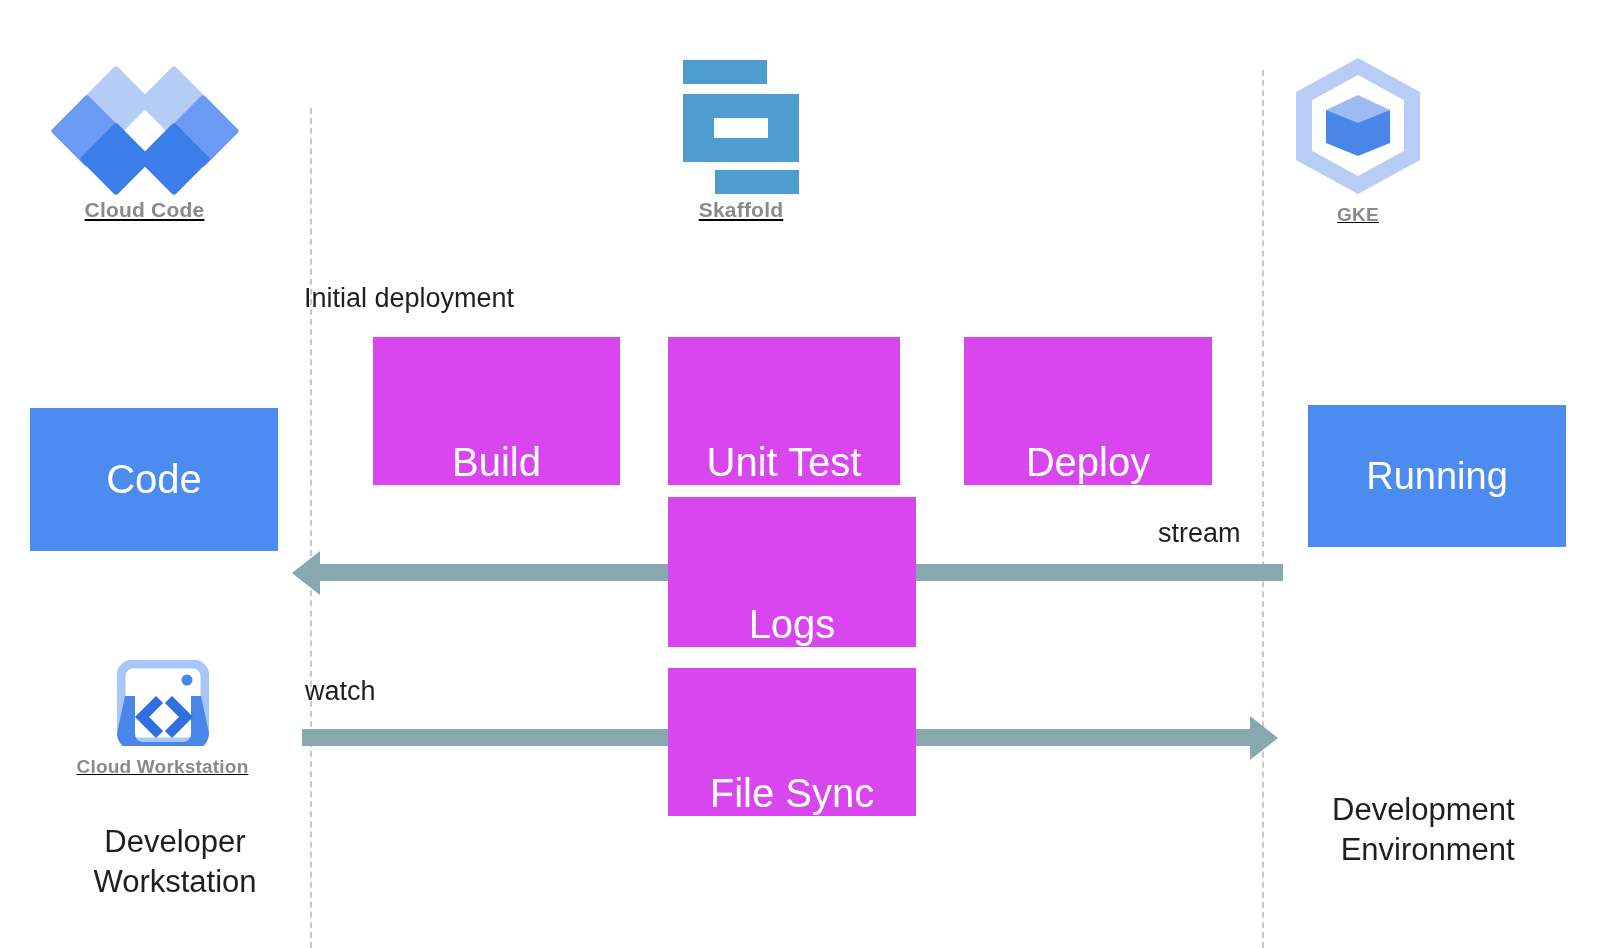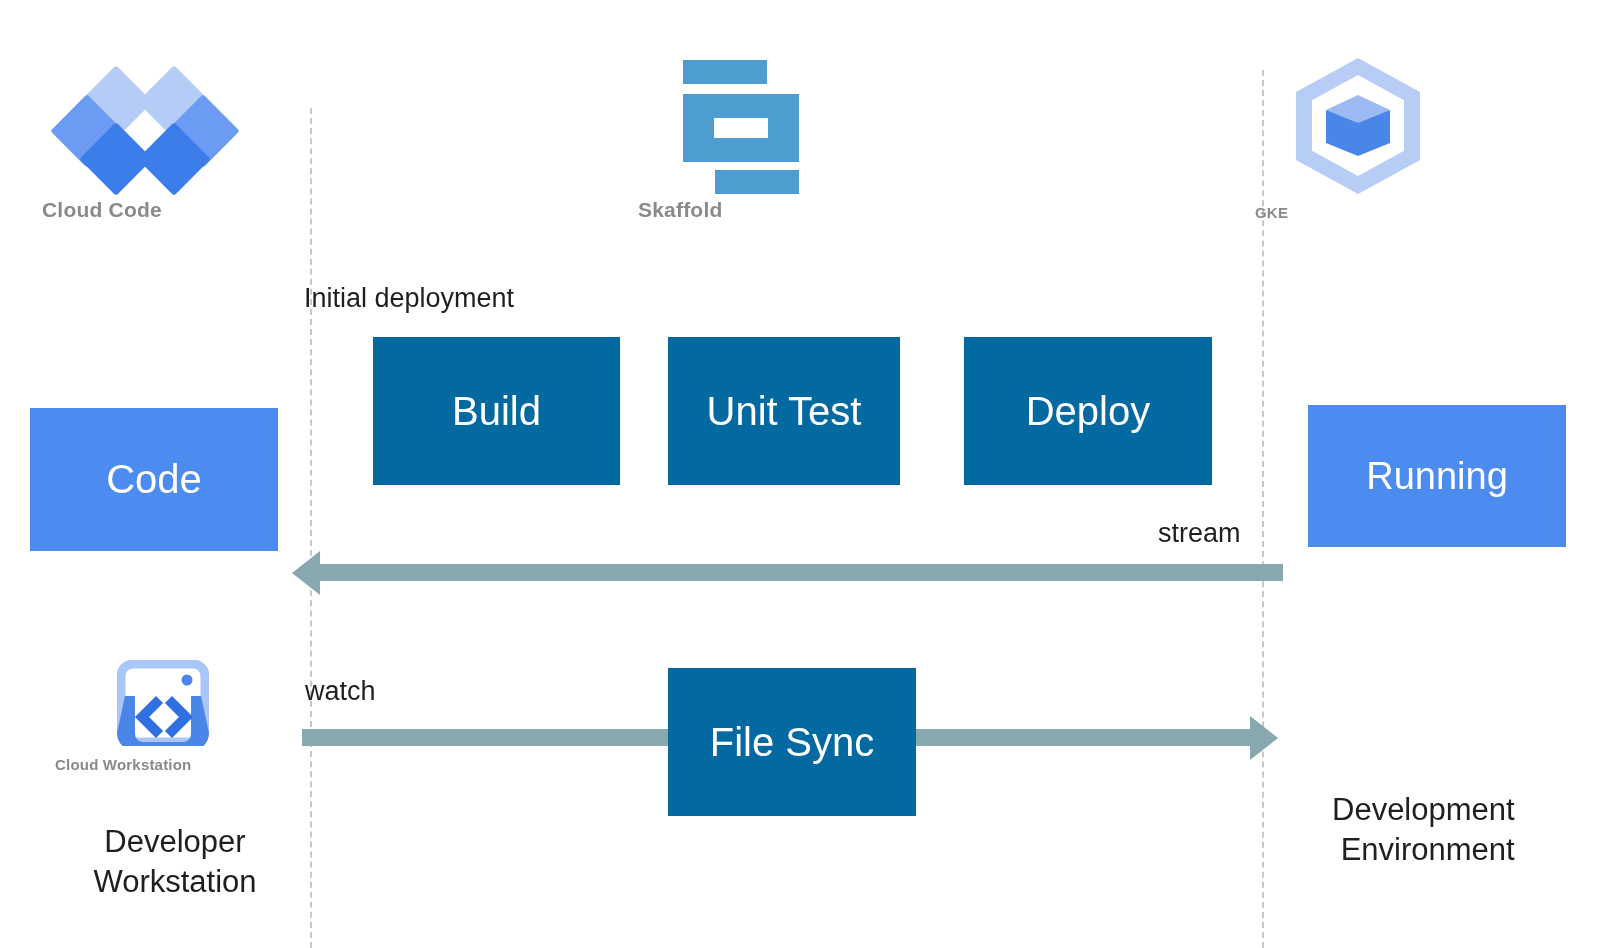--- a/index.html
+++ b/index.html
@@ -24,30 +24,32 @@
     position: absolute;
     width: 0;
     border-left: 2px dashed #c8c8c8;
   }
   #divider-left  { left: 310px; top: 108px; height: 840px; }
   #divider-right { left: 1262px; top: 70px; height: 878px; }
 
   
   .logo-group {
     position: absolute;
+    text-align: center;
+    text-decoration: underline;
   }
   .logo-caption {
     font-size: 21px;
     font-weight: bold;
     color: #8a8a8a;
     letter-spacing: .2px;
     margin-top: 10px;
     white-space: nowrap;
   }
-  .logo-caption.small { font-size: 15px; }
+  .logo-caption.small { font-size: 19px; }
 
   
   #cloud-code-group { left: 42px; top: 70px; width: 205px; }
   .cc-logo { position: relative; width: 150px; height: 118px; margin: 0 auto; }
   .dmd { position: absolute; width: 52px; height: 52px; transform: rotate(45deg); border-radius: 3px; }
   .dmd.l1 { background: #b5ccf7; }
   .dmd.l2 { background: #6b9bf2; }
   .dmd.l3 { background: #3b7de9; }
 
   
@@ -91,24 +93,24 @@
     font-size: 40px;
     line-height: 1.12;
     font-weight: 400;
   }
   #code-box { left: 30px; top: 408px; width: 248px; height: 143px; }
   #running-container-box { left: 1308px; top: 405px; width: 258px; height: 142px; font-size: 38px; }
 
   
   .teal-box {
     position: absolute;
-    background: #0369a1;
+    background: #d946ef;
     color: #ffffff;
     display: flex;
-    align-items: center;
+    align-items: flex-end;
     justify-content: center;
     font-size: 40px;
     z-index: 3;
   }
   #build-box      { left: 373px; top: 337px; width: 247px; height: 148px; }
   #unit-test-box  { left: 668px; top: 337px; width: 232px; height: 148px; }
   #deploy-box     { left: 964px; top: 337px; width: 248px; height: 148px; }
   #logs-box       { left: 668px; top: 497px; width: 248px; height: 150px; }
   #file-sync-box  { left: 668px; top: 668px; width: 248px; height: 148px; }
 
@@ -232,20 +234,23 @@
 
   <div class="teal-box" id="build-box">
     <span>Build</span>
   </div>
   <div class="teal-box" id="unit-test-box">
     <span>Unit Test</span>
   </div>
   <div class="teal-box" id="deploy-box">
     <span>Deploy</span>
   </div>
+  <div class="teal-box" id="logs-box">
+    <span>Logs</span>
+  </div>
   <div class="teal-box" id="file-sync-box">
     <span>File Sync</span>
   </div>
 
   <div class="label" id="initial-deployment-label">Initial deployment</div>
   <div class="label" id="watch-label">watch</div>
   <div class="label" id="stream-label">stream</div>
 
   <div class="env-label" id="developer-workstation-label">
     <div>Developer</div>

